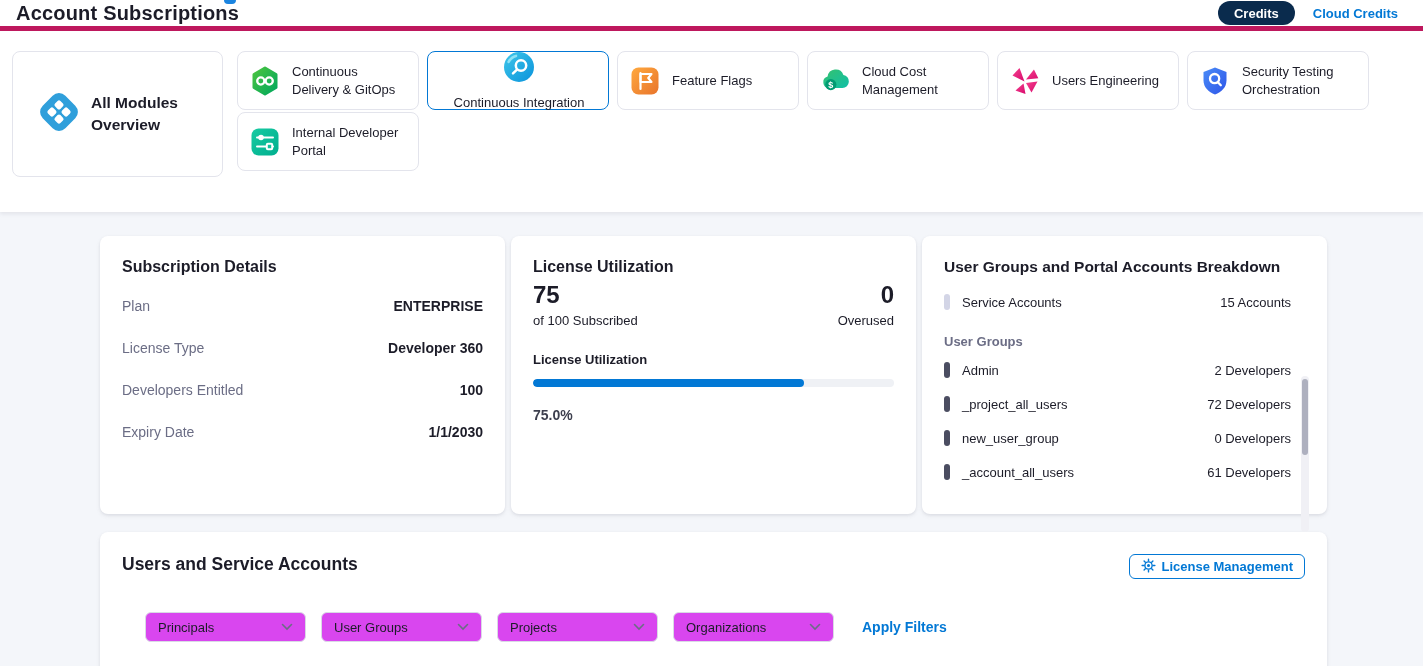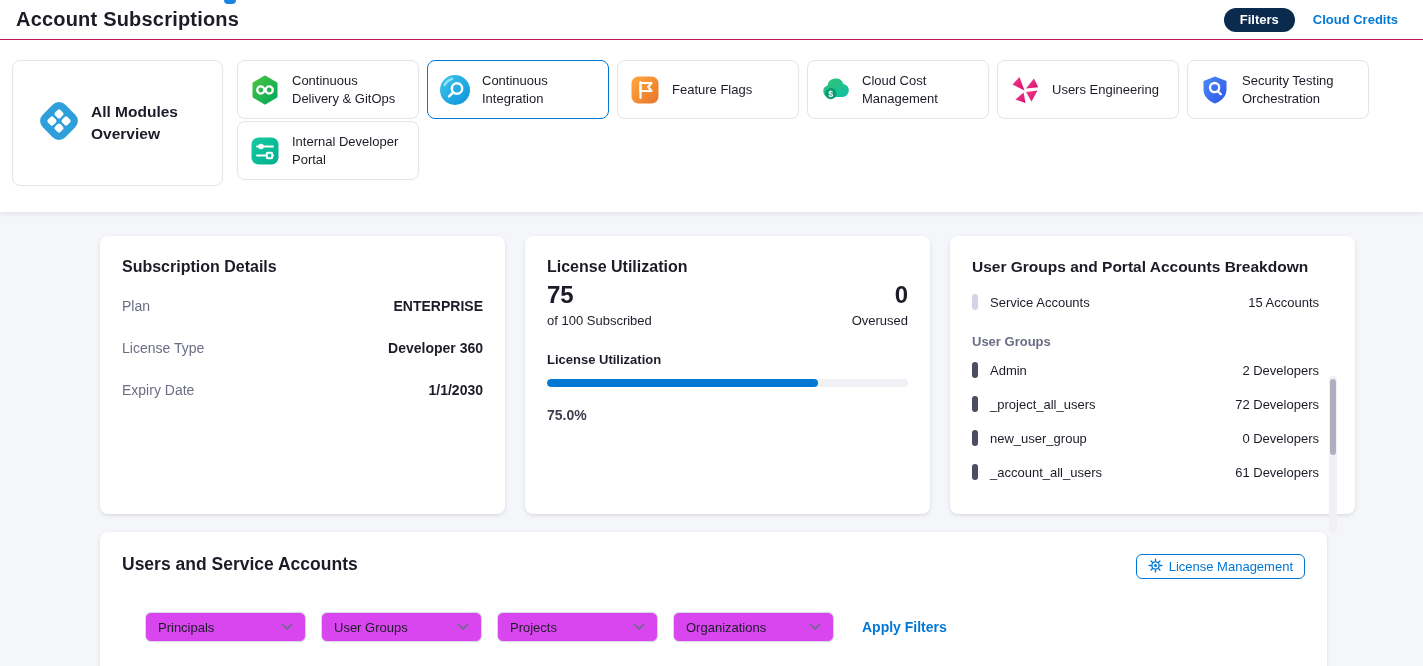--- a/index.html
+++ b/index.html
@@ -10,23 +10,23 @@
     color:#1c1c28;
     position:relative;
   }
   
   .top-zone {
     position:absolute; top:0; left:0; width:1423px; height:212px;
     background:#fff;
     box-shadow:0 2px 4px rgba(96,97,112,0.12);
   }
   .page-header {
-    height:40px; display:flex; align-items:center;
+    height:31px; display:flex; align-items:center;
     padding:0 25px 0 16px;
-    border-bottom:1px solid #be185d;
+    border-bottom:5px solid #be185d;
     gap:24px;
   }
   .page-title { font-size:20px; font-weight:bold; color:#1c1c28; letter-spacing:.2px; }
   .header-right { margin-left:auto; display:flex; align-items:center; gap:18px; }
   .pill-btn {
     height:24px; padding:0 16px; border-radius:12px;
     background:#0a2b4d; color:#fff; font-size:13px; font-weight:bold;
     display:flex; align-items:center; border:none; cursor:pointer;
   }
   .link-btn { color:#0278d5; font-size:13px; font-weight:bold; cursor:pointer; }
@@ -44,26 +44,26 @@
   }
   .overview-label { font-size:15.5px; font-weight:bold; line-height:1.45; color:#1c1c28; }
   .tiles-wrap { display:flex; flex-direction:column; gap:2px; }
   .tiles-row { display:flex; gap:8px; }
   .module-tile {
     width:182px; height:59px; background:#fff;
     border:1px solid #e3e4ec; border-radius:8px;
     display:flex; align-items:center; gap:12px; padding:0 10px 0 12px;
     cursor:pointer;
   }
-  .module-tile.selected { border:1.5px solid #0278d5; }
+  .module-tile.selected { border:1.5px solid #0278d5;flex-direction:column; }
   .tile-label { font-size:13px; line-height:1.35; color:#1c1c28; font-weight:500; }
   .tile-icon { flex-shrink:0; width:30px; height:30px; }
   
   .content { position:absolute; top:212px; left:0; width:1423px; padding:24px 0 0 100px; }
-  .cards-row { display:flex; gap:20px; }
+  .cards-row { display:flex; gap:6px; }
   .card {
     background:#fff; border-radius:8px;
     box-shadow:0 1px 3px rgba(40,41,61,0.06), 0 2px 4px rgba(96,97,112,0.10);
     width:405px; height:278px; padding:22px; position:relative;
   }
   .card-title { font-size:16px; font-weight:bold; color:#1c1c28; }
   .card-title.tight { font-size:15.5px; white-space:nowrap; }
   
   .detail-row { display:flex; justify-content:space-between; align-items:center; height:36px; margin-top:6px; }
   .detail-rows { margin-top:12px; }
@@ -100,42 +100,42 @@
   .bottom-card {
     margin-top:18px; width:1227px; height:200px;
     background:#fff; border-radius:8px; padding:22px;
     box-shadow:0 1px 3px rgba(40,41,61,0.06), 0 2px 4px rgba(96,97,112,0.10);
   }
   .bottom-head { display:flex; align-items:flex-start; justify-content:space-between; }
   .bottom-title { font-size:17.5px; font-weight:bold; color:#1c1c28; }
   .mgmt-btn {
     height:25px; display:flex; align-items:center; gap:6px;
     border:1px solid #0278d5; border-radius:6px; background:#fff;
-    color:#0278d5; font-size:13px; font-weight:normal; padding:0 11px; cursor:pointer;
+    color:#0278d5; font-size:13px; font-weight:bold; padding:0 11px; cursor:pointer;
   }
   .filters-row { display:flex; align-items:center; margin-top:33px; margin-left:23px; gap:15px; }
   .dropdown {
     width:161px; height:30px; border:1px solid #d9dae5; border-radius:6px;
     background:#d946ef; display:flex; align-items:center;
     padding:0 12px; cursor:pointer;
   }
   .dropdown-label { font-size:13px; color:#1c1c28; }
   .dropdown svg { margin-left:auto; }
   .apply-link { font-size:14px; font-weight:bold; color:#0278d5; margin-left:13px; cursor:pointer; }
 </style>
 </head>
 <body>
 
 <div class="top-zone">
   <div class="top-fragment"></div>
 
   <div class="page-header">
     <div class="page-title">Account Subscriptions</div>
     <div class="header-right">
-      <button class="pill-btn">Filters</button>
+      <button class="pill-btn">Credits</button>
       <span class="link-btn">Cloud Credits</span>
     </div>
   </div>
 
   <div class="modules-row">
 
     <div class="overview-card">
       <span>
         <svg width="44" height="44" viewBox="0 0 44 44">
           <g transform="rotate(45 22 22)">
@@ -291,20 +291,24 @@
     <div class="card">
       <div class="card-title">Subscription Details</div>
       <div class="detail-rows">
         <div class="detail-row">
           <span class="detail-label">Plan</span>
           <span class="detail-value">ENTERPRISE</span>
         </div>
         <div class="detail-row">
           <span class="detail-label">License Type</span>
           <span class="detail-value">Developer 360</span>
+        </div>
+        <div class="detail-row">
+          <span class="detail-label">Developers Entitled</span>
+          <span class="detail-value">100</span>
         </div>
         <div class="detail-row">
           <span class="detail-label">Expiry Date</span>
           <span class="detail-value">1/1/2030</span>
         </div>
       </div>
     </div>
 
     <div class="card">
       <div class="card-title">License Utilization</div>

